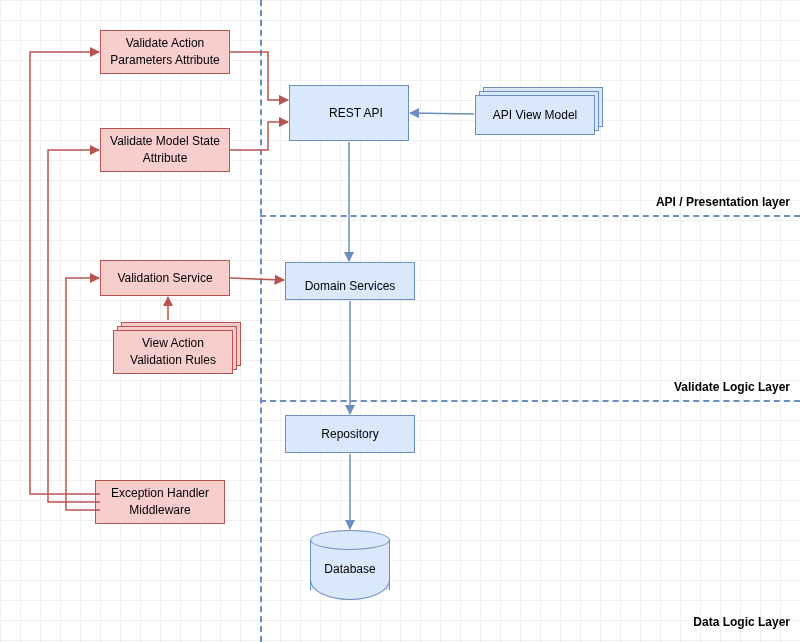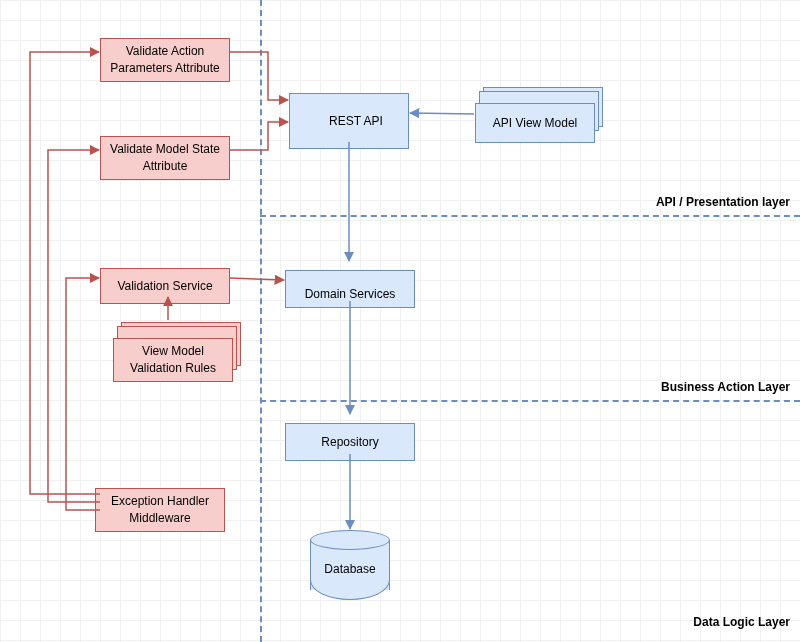--- a/index.html
+++ b/index.html
@@ -21,21 +21,20 @@
     background-size: 20px 20px, 20px 20px, 80px 80px, 80px 80px;
   }
   .node {
     position: absolute;
     display: flex;
     align-items: center;
     justify-content: center;
     text-align: center;
     padding: 4px 6px;
     line-height: 1.4;
-    margin-top: 8px;
   }
   .pink {
     background: #f8cecc;
     border: 1px solid #b85450;
   }
   .blue {
     background: #dae8fc;
     border: 1px solid #6c8ebf;
   }
   .stack {
@@ -107,40 +106,40 @@
 </head>
 <body>
 
 <div class="canvas">
 
   <div class="dashline-v" style="left:260px; top:0; height:642px;"></div>
   <div class="dashline" style="left:260px; top:215px; width:540px;"></div>
   <div class="dashline" style="left:260px; top:400px; width:540px;"></div>
 
   <div class="layer-label" style="left:600px; top:195px; width:190px;">API / Presentation layer</div>
-  <div class="layer-label" style="left:600px; top:380px; width:190px;">Business Action Layer</div>
+  <div class="layer-label" style="left:600px; top:380px; width:190px;">Validate Logic Layer</div>
   <div class="layer-label" style="left:600px; top:615px; width:190px;">Data Logic Layer</div>
 
   <div class="node pink" style="left:100px; top:30px; width:130px; height:44px;">
     <span>Validate Action Parameters Attribute</span>
   </div>
 
   <div class="node pink" style="left:100px; top:260px; width:130px; height:36px;">
     <span>Validation Service</span>
   </div>
 
   <div class="node pink" style="left:100px; top:128px; width:130px; height:44px;">
     <span>Validate Model State Attribute</span>
   </div>
 
   <div class="stack" style="left:113px; top:330px; width:120px; height:44px;">
     <div class="card pink" style="left:8px; top:-8px;"></div>
     <div class="card pink" style="left:4px; top:-4px;"></div>
     <div class="card pink node" style="left:0; top:0;">
-      <span>View Model Validation Rules</span>
+      <span>View Action Validation Rules</span>
     </div>
   </div>
 
   <div class="node pink" style="left:95px; top:480px; width:130px; height:44px;">
     <span>Exception Handler Middleware</span>
   </div>
 
   <div class="node blue" style="left:289px; top:85px; width:120px; height:56px;padding-left:20px;">
     <span>REST API</span>
   </div>

